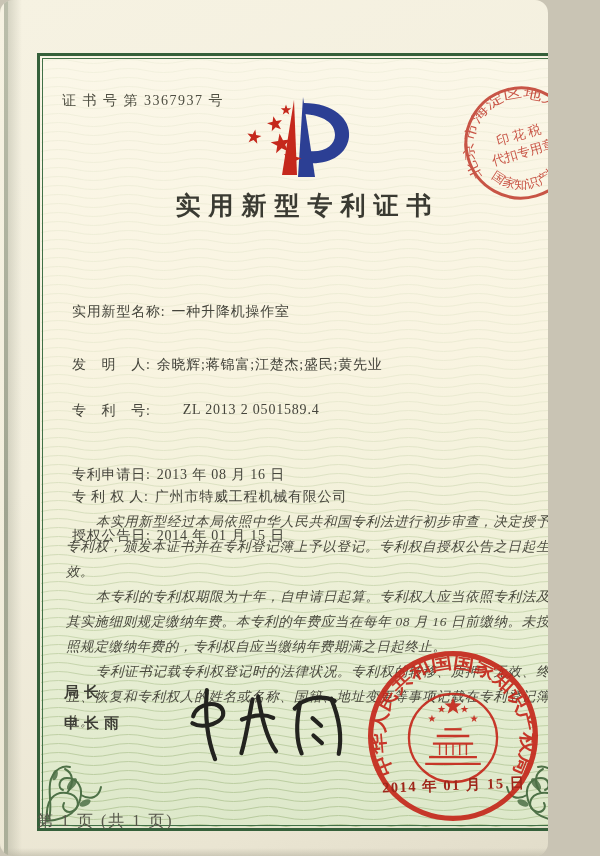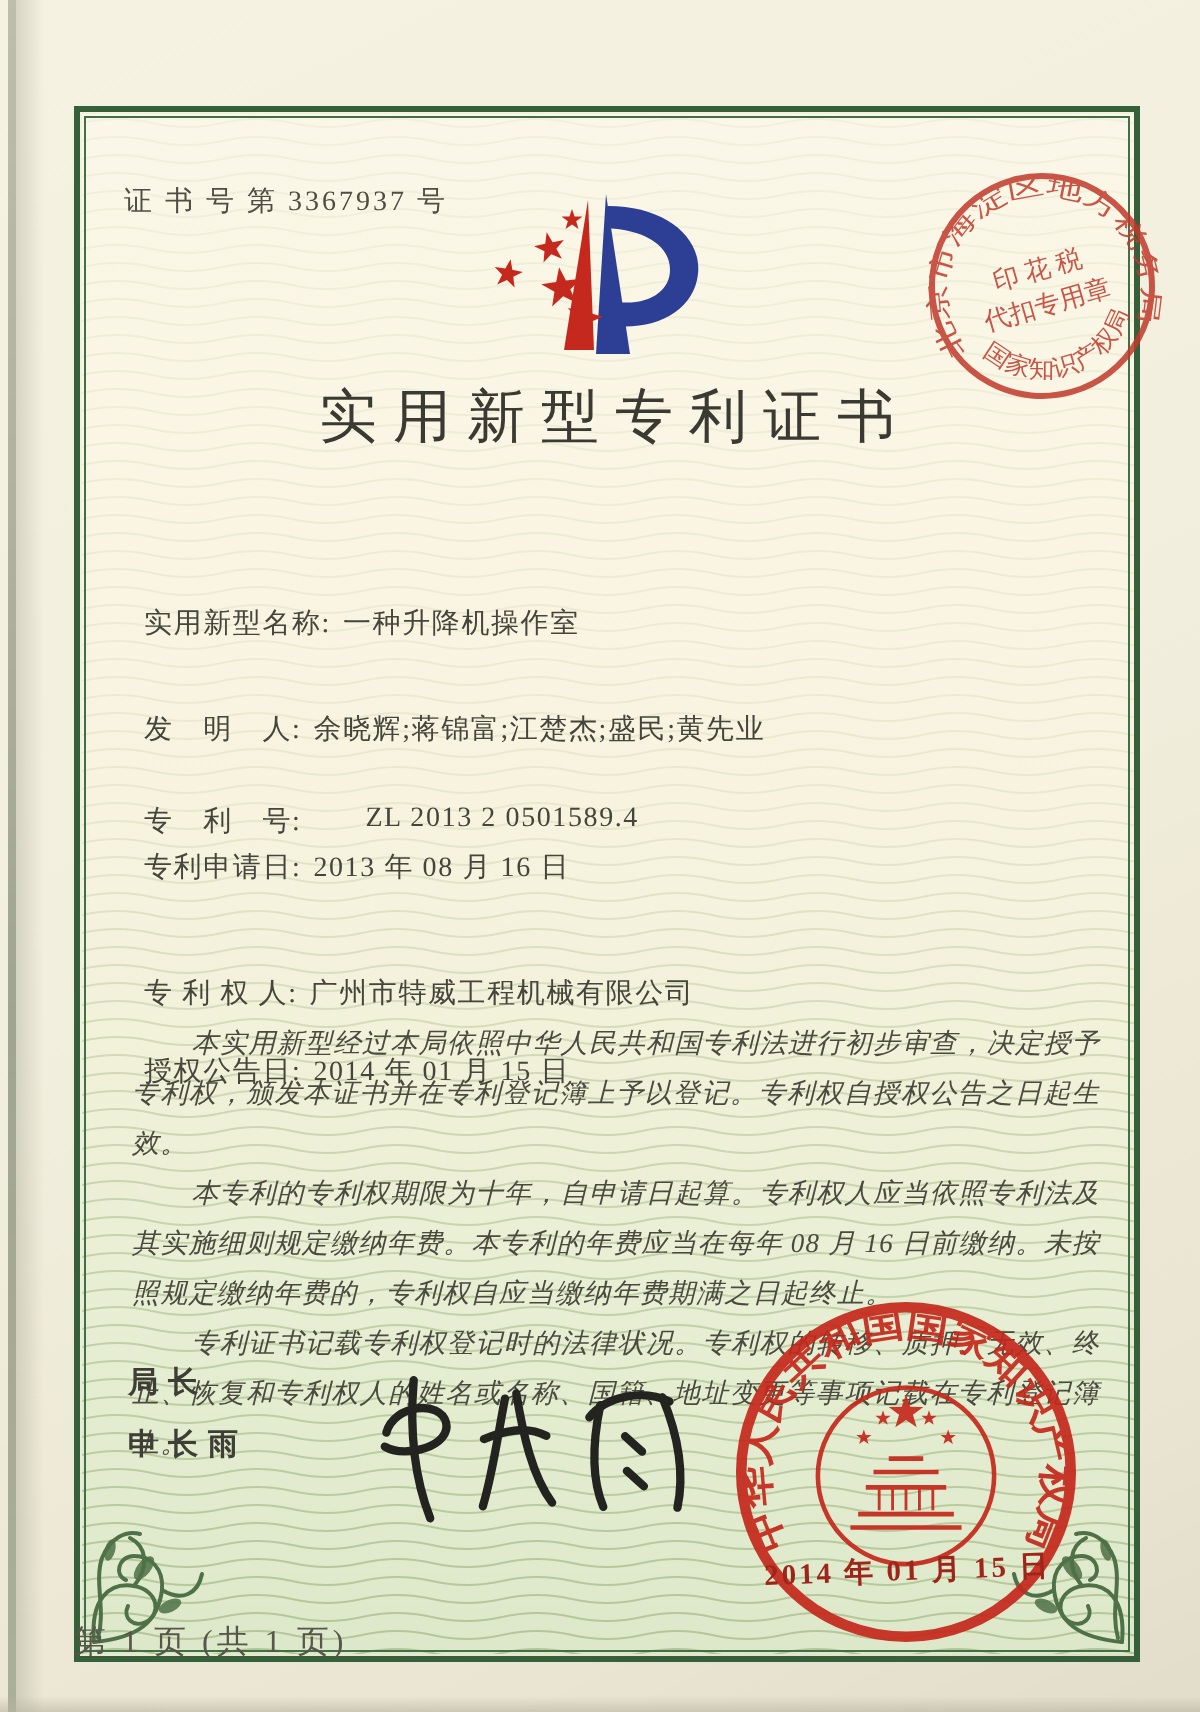--- a/index.html
+++ b/index.html
@@ -2,22 +2,23 @@
 <html><head>
 <meta charset="utf-8">
 <style>
   * { margin:0; padding:0; box-sizing:border-box; }
   body {
     font-family: "Liberation Serif", "DejaVu Serif", serif;
     background:#c9c4b4;
     width:600px; height:856px; overflow:hidden;
   }
   .page {
-    position:relative; width:600px; height:856px; overflow:hidden;
+    position:relative; width:548px; height:856px; overflow:hidden;
     background:linear-gradient(155deg,#f6f2e2 0%,#f3efde 45%,#eae5d2 85%,#e2ddca 100%);
+    border-radius:13px;
   }
   .scan-edge-left {
     position:absolute; left:4px; top:0; width:4px; height:100%;
     background:linear-gradient(180deg,#8b947e,#5c6852 60%,#77816a);
     opacity:.55;
   }
   .scan-edge-left-soft {
     position:absolute; left:8px; top:0; width:14px; height:100%;
     background:linear-gradient(90deg,rgba(120,125,105,.25),rgba(120,125,105,0));
   }
@@ -41,31 +42,31 @@
   .flourish.bl { left:41px; top:727px; }
   .flourish.br { left:467px; top:727px; transform:scaleX(-1); }
 
   .cert-no {
     position:absolute; left:62px; top:92px; z-index:3;
     font-size:14px; letter-spacing:1.5px; color:#4e4e42;
   }
   .logo { position:absolute; left:237px; top:92px; width:130px; height:92px; z-index:3; }
   .title {
     position:absolute; left:37px; top:189px; width:533px; z-index:3;
-    text-align:center; font-size:29px; font-weight:400;
+    text-align:center; font-size:25px; font-weight:700;
     letter-spacing:8px; color:#3a3a32; text-indent:8px;
   }
   .field-row {
     position:absolute; left:72px; display:flex; gap:6px; z-index:3;
     font-size:14px; color:#45453c; letter-spacing:.8px; white-space:nowrap;margin-top:38px;
   }
   .field-row.r0 { top:265px; }
   .field-row.r1 { top:318px; }
   .field-row.r2 { top:364px;gap:32px; }
-  .field-row.r3 { top:387px; }
+  .field-row.r3 { top:428px; }
   .field-row.r4 { top:450px; }
   .field-row.r5 { top:489px; }
 
   .legal {
     position:absolute; left:66px; top:509px; width:484px; z-index:3;
     font-size:13.5px; line-height:25px; color:#4a4a3f;
     text-align:justify; font-style:italic; letter-spacing:.6px;
   }
   .legal p { text-indent:2.2em; }
 

